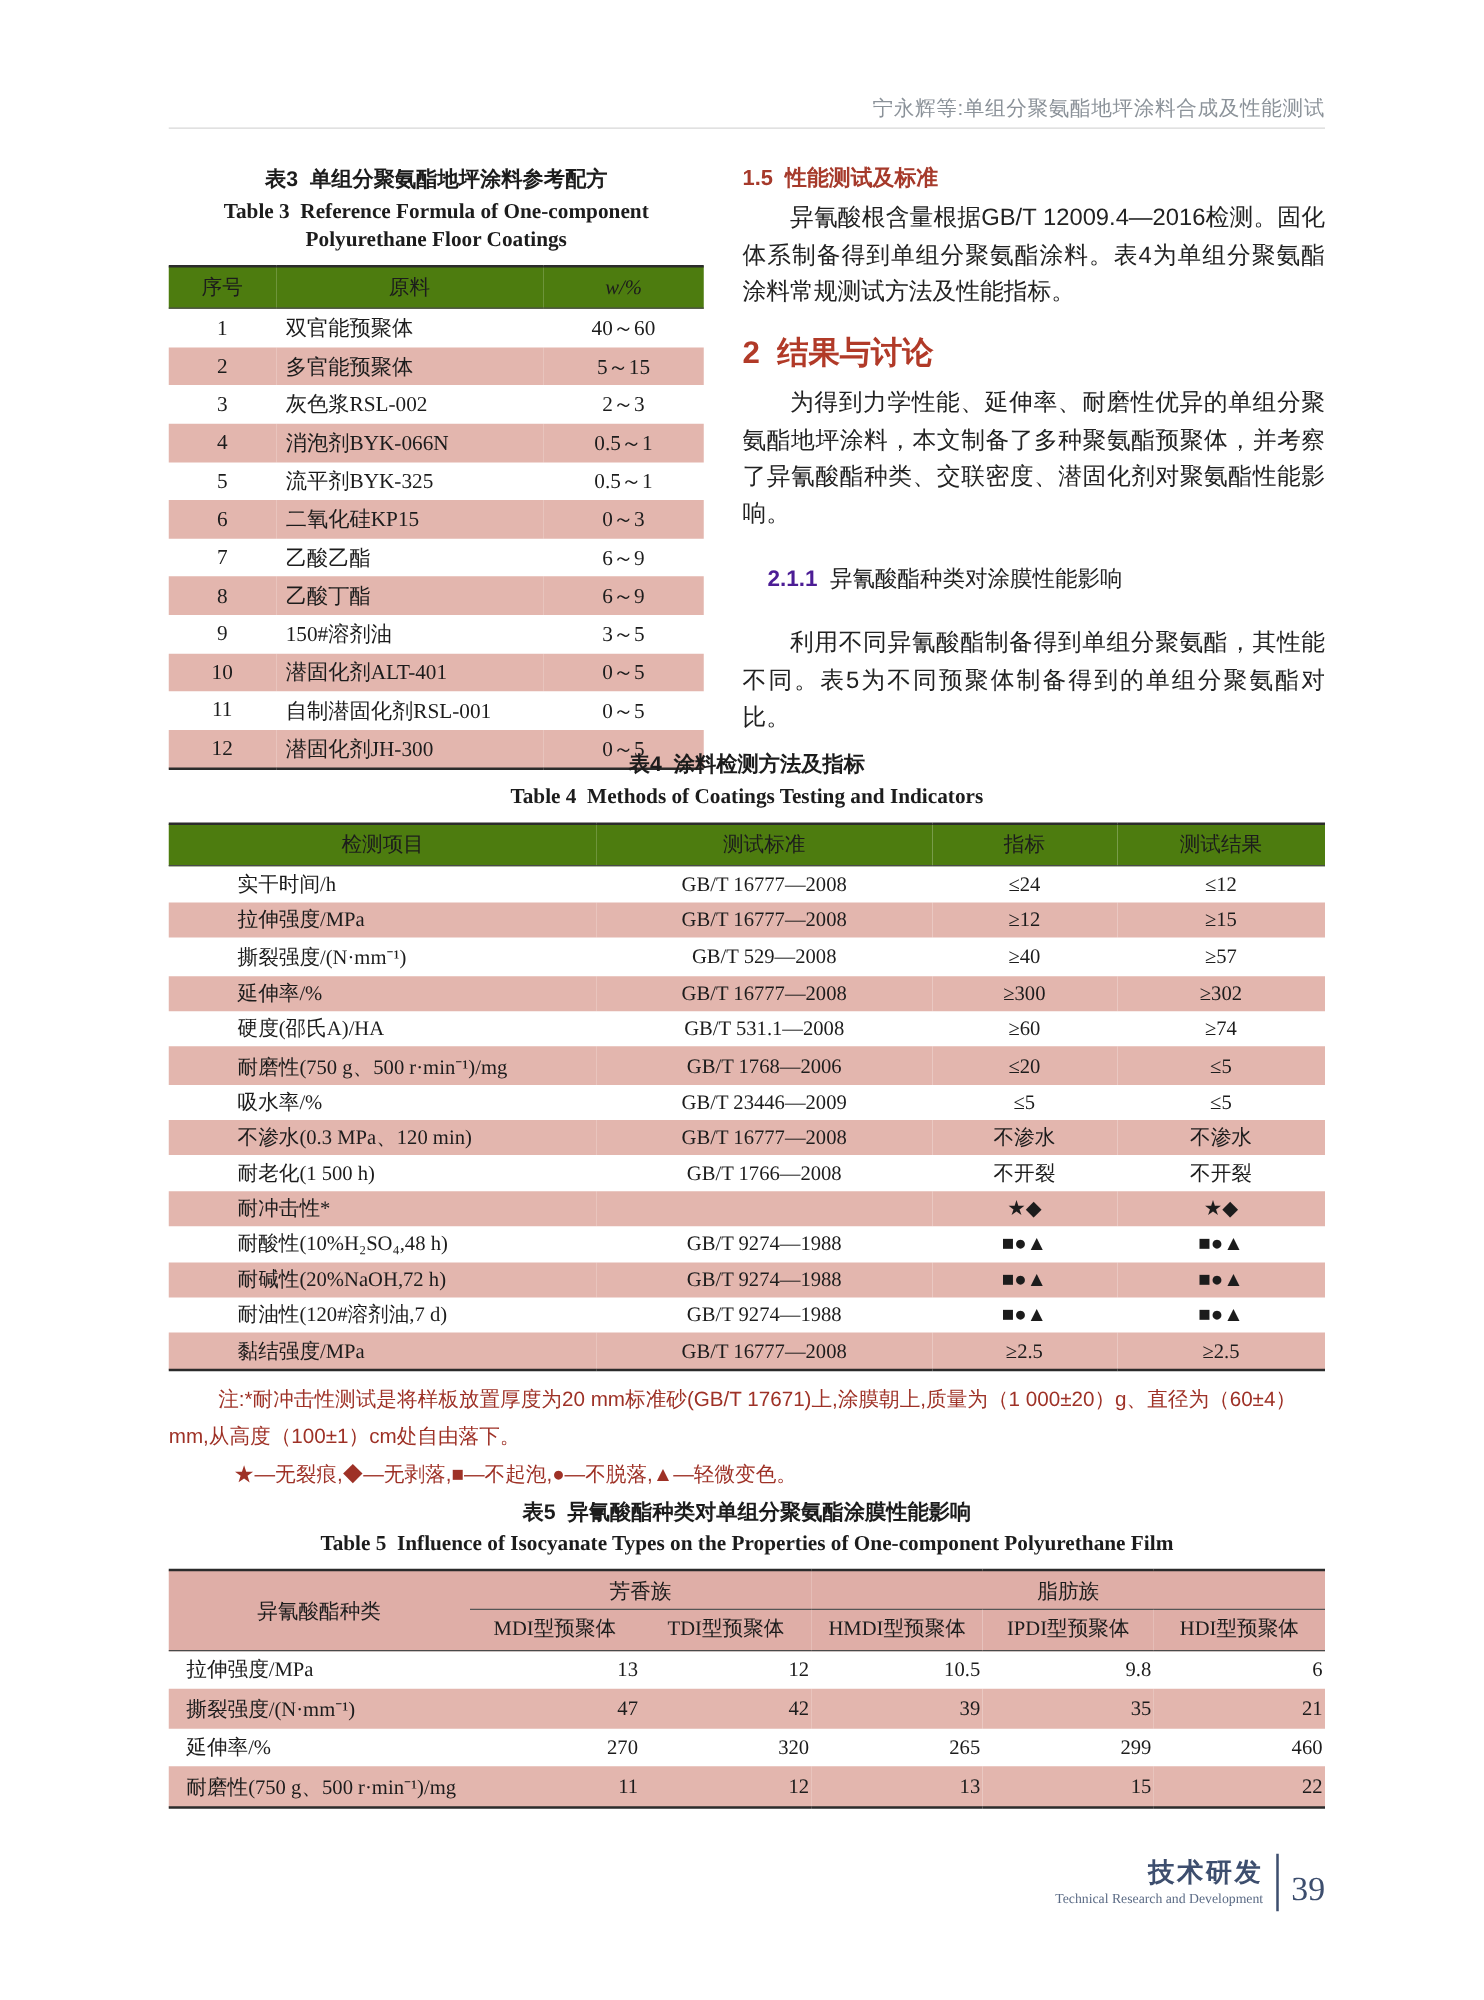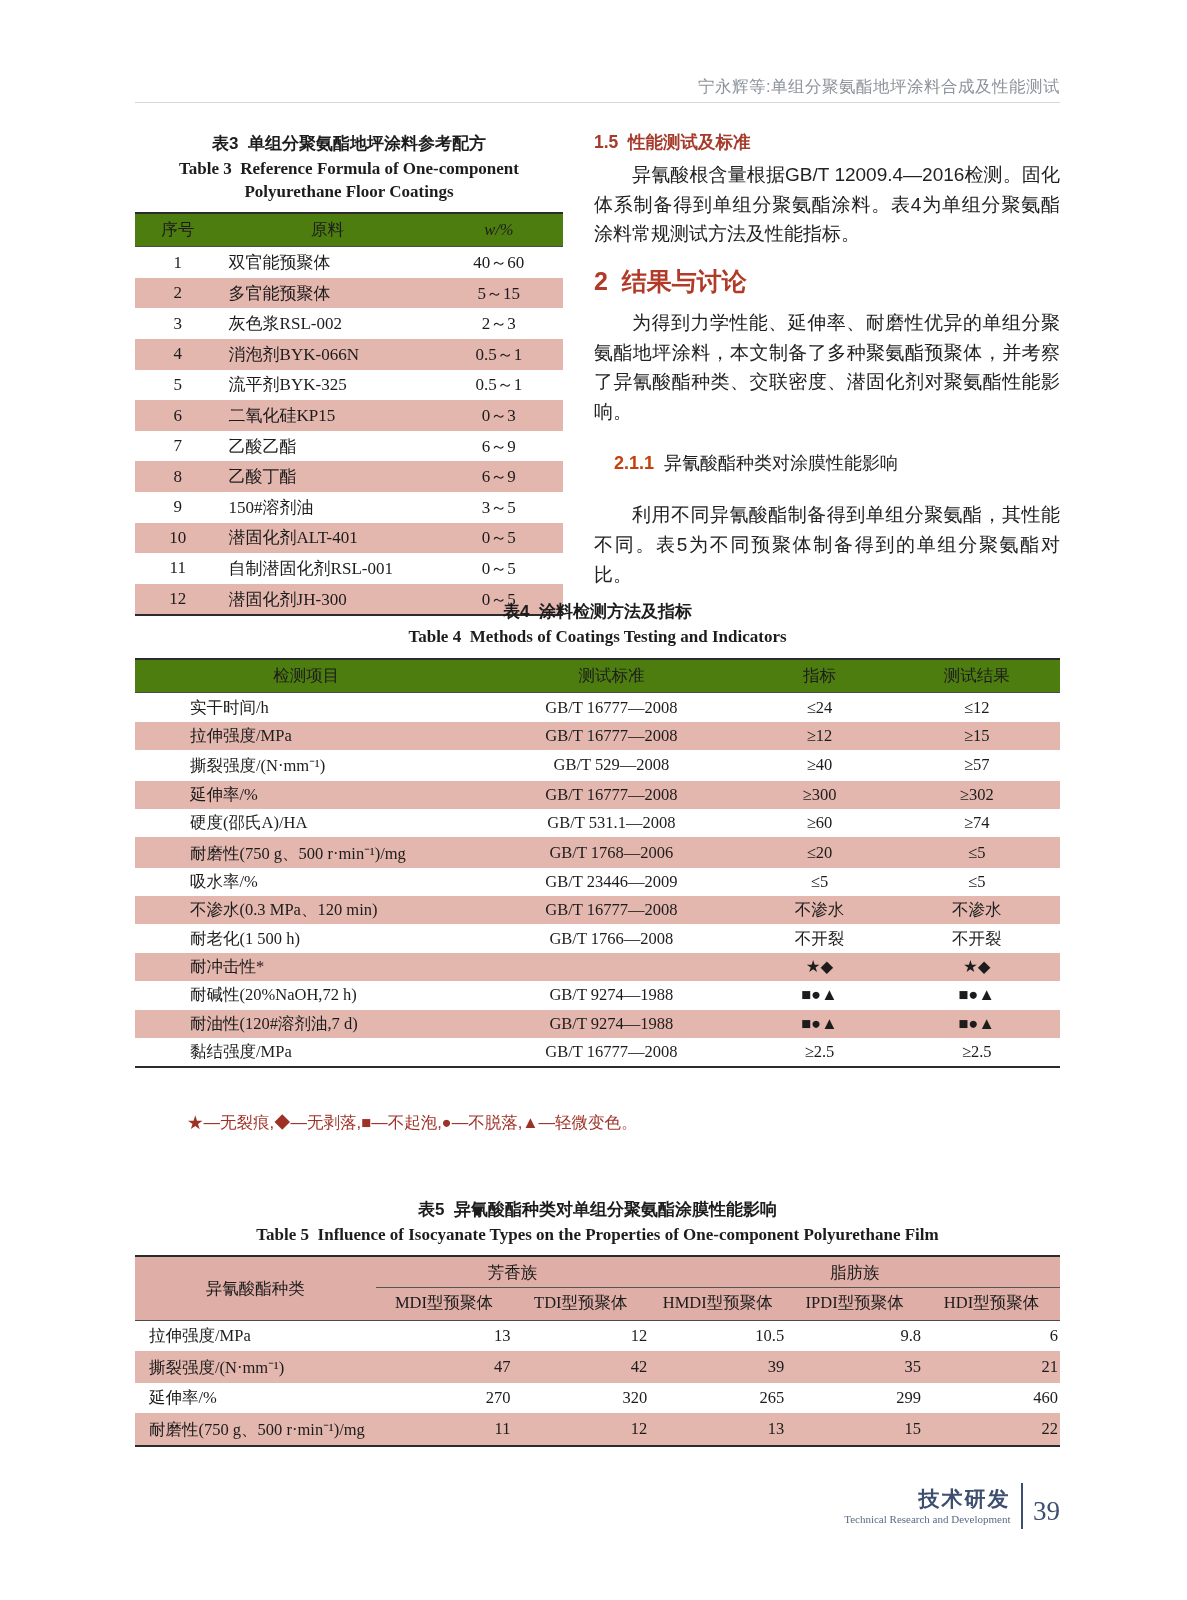--- a/index.html
+++ b/index.html
@@ -68,21 +68,21 @@
   #table5 th.sub { width:14.8%; padding:4px 0 6px 0; }
   #table5 th.group { border-bottom:1px solid #555; padding:5px 0 3px 0; }
   #table5 td:first-child { text-align:left; padding-left:14px; }
   #table5 td { padding:4px 2px;text-align:right; }
 
   
   .h-red-s { color:#a63a2b; font-weight:bold; font-size:17.5px; white-space:pre-wrap; margin:0 0 6px 0; }
   .h-red-l { color:#b13a28; font-weight:bold; font-size:25px; white-space:pre-wrap; margin:16px 0 10px 0; }
   .para { font-size:19px; line-height:1.56; text-align:justify; text-indent:2em; margin:0 0 4px 0; color:#222; }
   .h-mixed { font-size:18px; margin:2px 0 4px 0; white-space:pre-wrap; }
-  .h-mixed .num { color:#c2410c; font-weight:bold; }
+  .h-mixed .num { color:#4c1d95; font-weight:bold; }
   .h-mixed .txt { color:#222; }
 
   
   .footer { top:1483px; left:135px; width:925px; display:flex; justify-content:flex-end; }
   .footer-inner { display:flex; align-items:center; }
   .footer-labels { text-align:right; padding-right:10px; }
   .footer-cn { color:#3d4e6e; font-weight:bold; font-size:21px; letter-spacing:2px; line-height:1.1; }
   .footer-en { color:#5b6b85; font-size:11px; font-family:"Liberation Serif", serif; margin-top:3px; }
   .footer-bar { width:2.5px; height:46px; background:#3d4e6e; }
   .footer-num { color:#3d4e6e; font-size:27px; font-family:"Liberation Serif", serif; padding-left:10px; padding-top:10px; }
@@ -248,20 +248,26 @@
           <td>不开裂</td>
           <td>不开裂</td>
         </tr>
         <tr>
           <td>耐冲击性*</td>
           <td></td>
           <td>★◆</td>
           <td>★◆</td>
         </tr>
         <tr>
+          <td>耐酸性(10%H₂SO₄,48 h)</td>
+          <td>GB/T 9274—1988</td>
+          <td>■●▲</td>
+          <td>■●▲</td>
+        </tr>
+        <tr>
           <td>耐碱性(20%NaOH,72 h)</td>
           <td>GB/T 9274—1988</td>
           <td>■●▲</td>
           <td>■●▲</td>
         </tr>
         <tr>
           <td>耐油性(120#溶剂油,7 d)</td>
           <td>GB/T 9274—1988</td>
           <td>■●▲</td>
           <td>■●▲</td>
@@ -270,20 +276,21 @@
           <td>黏结强度/MPa</td>
           <td>GB/T 16777—2008</td>
           <td>≥2.5</td>
           <td>≥2.5</td>
         </tr>
       </tbody>
   </table>
 </div>
 
 <div class="abs t4-note">
+  <div class="note-p">注:*耐冲击性测试是将样板放置厚度为20 mm标准砂(GB/T 17671)上,涂膜朝上,质量为（1 000±20）g、直径为（60±4）mm,从高度（100±1）cm处自由落下。</div>
   <div class="note-legend">★—无裂痕,◆—无剥落,■—不起泡,●—不脱落,▲—轻微变色。</div>
 </div>
 
 <div class="abs t5-wrap">
   <div class="cap-cn">表5  异氰酸酯种类对单组分聚氨酯涂膜性能影响</div>
   <div class="cap-en">Table 5  Influence of Isocyanate Types on the Properties of One-component Polyurethane Film</div>
   <table id="table5" class="tl">
     <thead>
       <tr>
         <th class="rowhead" rowspan="2">异氰酸酯种类</th>

